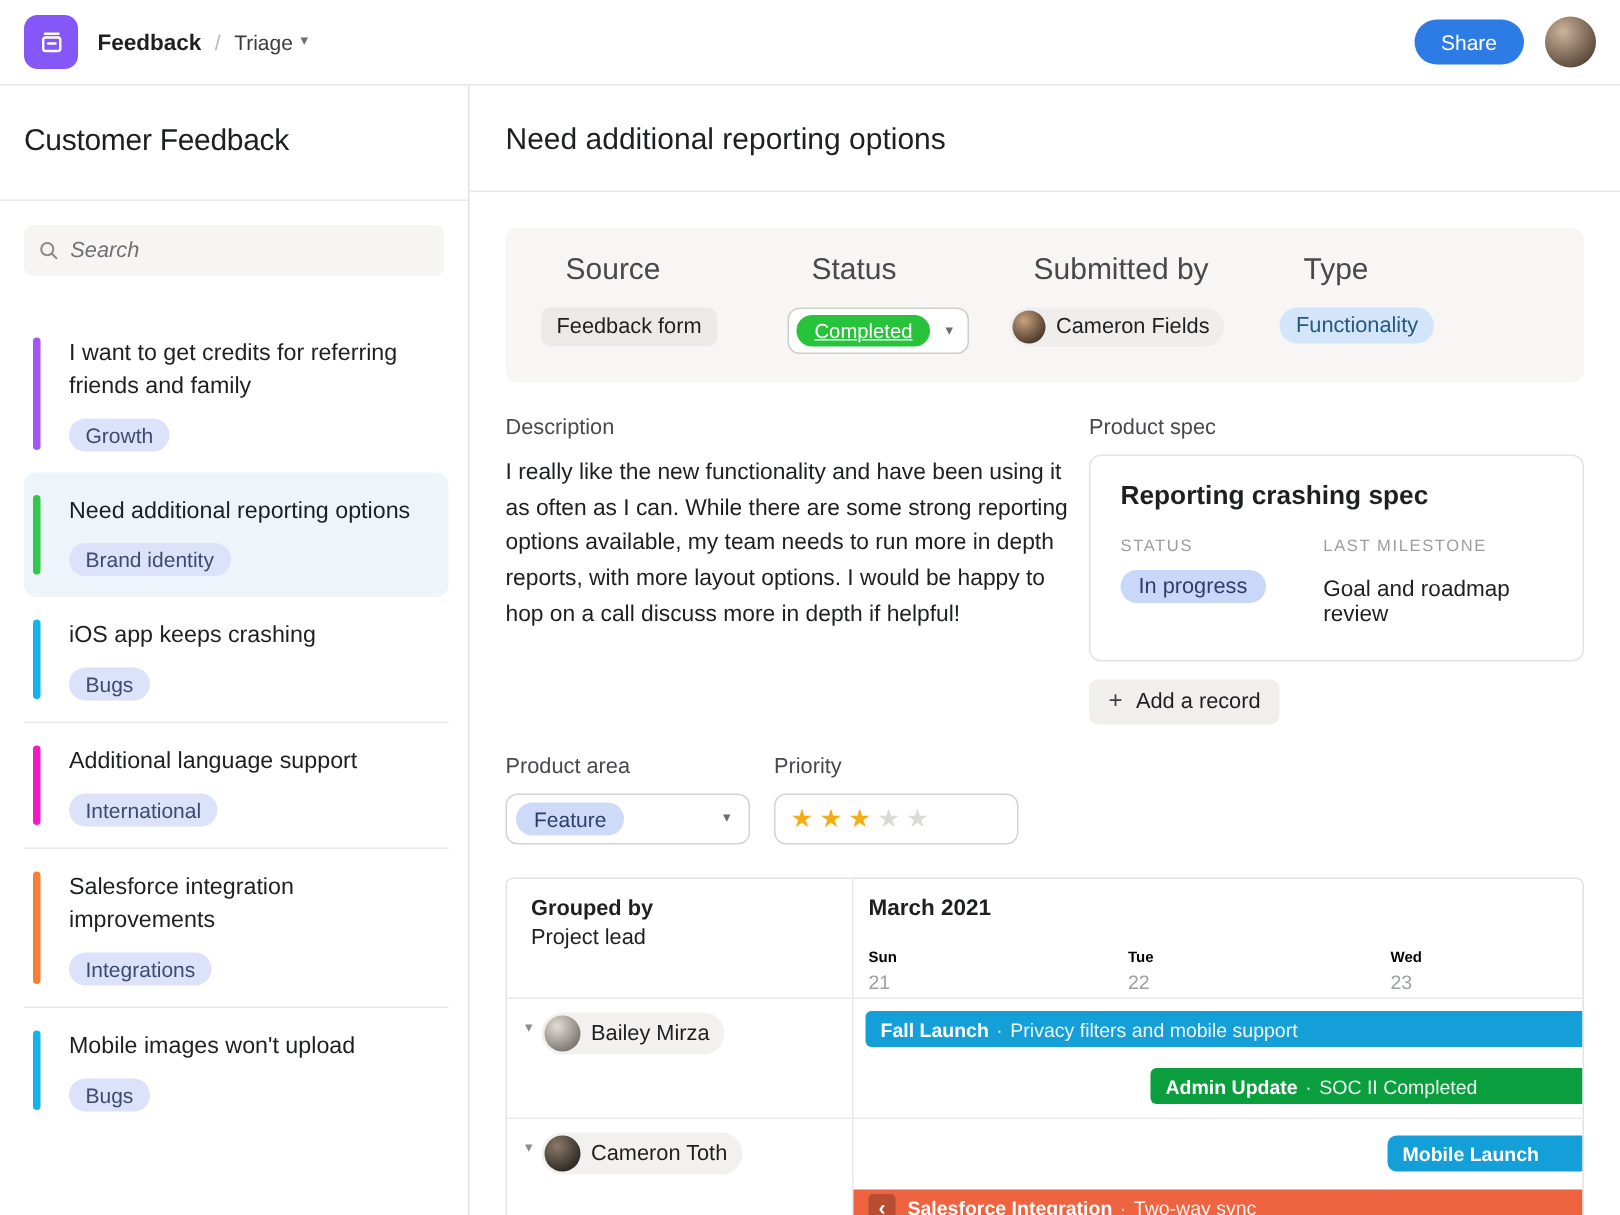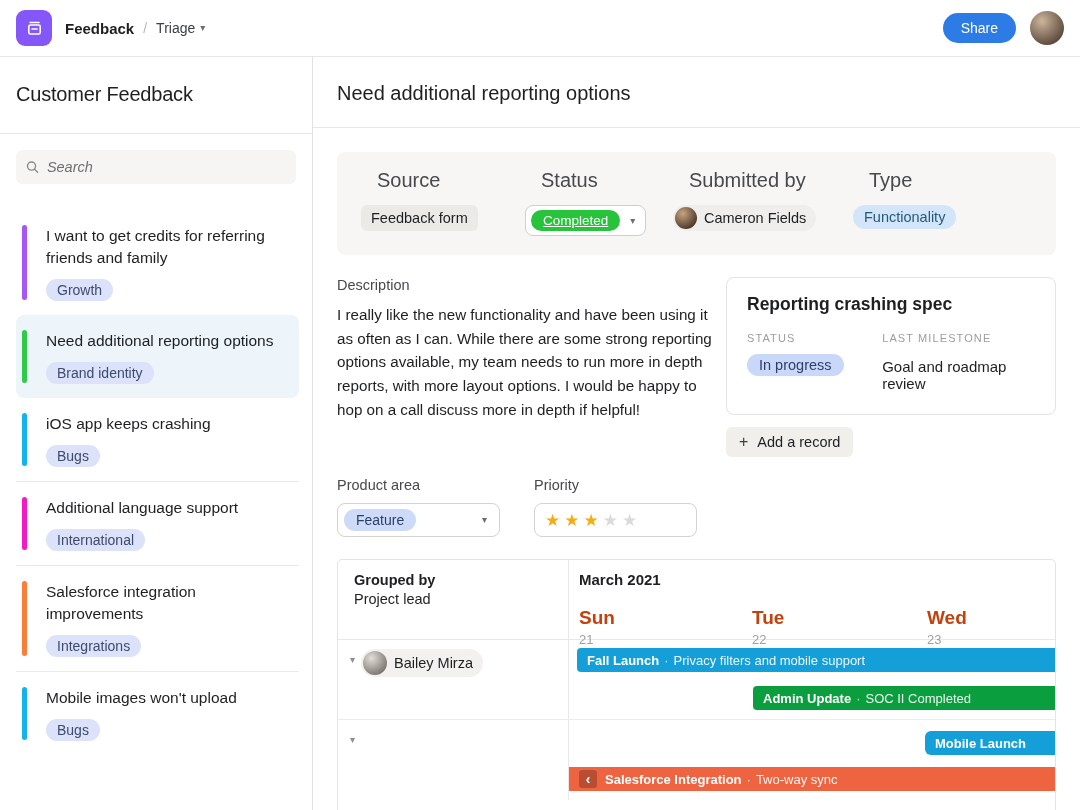--- a/index.html
+++ b/index.html
@@ -76,42 +76,42 @@
   .spec-status { width:152px; }
   .mini-label { font-size:11px; letter-spacing:1.1px; color:#9b9d9f; margin-bottom:10px; font-weight:500; }
   .pill-periwinkle { align-self:flex-start; display:inline-block; background:#c9d7f8; color:#2e3e68;
     font-size:14.5px; padding:3px 12px; border-radius:13px; }
   .milestone-val { font-size:15px; padding-top:4px; }
   .add-record { margin-top:12px; display:inline-flex; align-items:center; gap:9px; background:#f0efec;
     border:none; border-radius:6px; padding:7px 13px; font-size:14.5px; font-family:inherit; cursor:pointer; color:#1e1f21; }
   .plus { font-size:16px; line-height:1; color:#3b3d40; }
 
   
-  .row3 { display:flex; gap:34px; margin-top:20px; }
+  .row3 { display:flex; gap:16px; margin-top:20px; }
   .pa-block { width:163px; display:flex; flex-direction:column; }
   .dd-box { height:34px; background:#fff; border:1px solid #d4d3d1; border-radius:8px; display:flex;
     align-items:center; justify-content:space-between; padding:0 12px 0 6px; cursor:pointer; }
   .pill-feature { background:#cddbf8; color:#2d3e68; font-size:14px; padding:3px 12px; border-radius:12px; }
   .stars-box { height:34px; background:#fff; border:1px solid #d4d3d1; border-radius:8px; display:flex;
     align-items:center; padding:0 10px; gap:4px; }
   .star { font-size:17px; color:#dbdad8; cursor:pointer; }
   .star.filled { color:#f3ad15; }
 
   
   .timeline { margin-top:22px; border:1px solid #e5e4e2; border-radius:5px; height:320px; overflow:hidden;
     display:flex; flex-direction:column; background:#fff; }
   .tl-header { height:80px; flex:0 0 80px; display:flex; border-bottom:1px solid #e9e8e6; }
   .tl-left { width:231px; flex:0 0 231px; border-right:1px solid #e9e8e6; }
   .tl-header .tl-left { padding:12px 16px; }
   .tl-grouped-label { font-size:14.5px; font-weight:700; }
   .tl-grouped-val { font-size:14.5px; margin-top:3px; }
   .tl-right { flex:1; position:relative; }
   .tl-month { font-size:15px; font-weight:700; position:absolute; left:10px; top:11px; }
   .tl-day { position:absolute; top:47px; }
-  .tl-day-name { font-size:19px; font-weight:700; color:#c2410c; }
+  .tl-day-name { font-size:10px; font-weight:700; color:#000000; }
   .tl-day-num { font-size:13px; color:#9ea0a2; margin-top:3px; }
   .tl-row { height:80px; flex:0 0 80px; display:flex; border-bottom:1px solid #ececea; }
   .tl-row:last-child { border-bottom:none; }
   .tl-row .tl-left { padding:9px 0 0 12px; display:flex; align-items:flex-start; gap:6px; }
   .row-caret { font-size:10px; color:#8b8d8f; padding-top:5px; cursor:pointer; }
   .name-pill { display:flex; align-items:center; gap:7px; background:#f2f1ef; border-radius:14px; padding:2px 10px 2px 2px; }
   .avatar-row { width:24px; height:24px; }
   .av-bailey { background:radial-gradient(circle at 35% 30%, #e3ded8, #7e7871 75%); }
   .av-toth   { background:radial-gradient(circle at 35% 30%, #8d7a6b, #2f2a25 75%); }
   .av-fields { background:radial-gradient(circle at 35% 30%, #c8a37e, #4d3a2c 75%); }
@@ -236,20 +236,21 @@
             <span class="pill-blue">Functionality</span>
           </div>
         </div>
 
         <div class="row2">
           <div class="desc-col">
             <div class="sec-label">Description</div>
             <div class="desc-text">I really like the new functionality and have been using it as often as I can. While there are some strong reporting options available, my team needs to run more in depth reports, with more layout options. I would be happy to hop on a call discuss more in depth if helpful!</div>
           </div>
           <div class="spec-col">
+            <div class="sec-label">Product spec</div>
             <div class="spec-card">
               <div class="spec-title">Reporting crashing spec</div>
               <div class="spec-cols">
                 <div class="spec-status">
                   <div class="mini-label">STATUS</div>
                   <span class="pill-periwinkle">In progress</span>
                 </div>
                 <div class="spec-milestone">
                   <div class="mini-label">LAST MILESTONE</div>
                   <div class="milestone-val">Goal and roadmap review</div>
@@ -313,31 +314,35 @@
                 <span class="avatar avatar-row av-bailey"></span>
                 <span class="person-name">Bailey Mirza</span>
               </span>
             </div>
             <div class="tl-right">
               <div class="gantt-bar rl" style="background: rgb(20, 159, 216); left: 8px; top: 8px;">
                 <span class="bar-title">Fall Launch</span>
                 <span class="bar-sep">·</span>
                 <span class="bar-sub">Privacy filters and mobile support</span>
               </div>
-              <div class="gantt-bar rl" style="background: rgb(11, 158, 62); left: 184px; top: 46px;">
+              <div class="gantt-bar rl" style="background: rgb(11, 158, 62); left: 198px; top: 46px;">
                 <span class="bar-title">Admin Update</span>
                 <span class="bar-sep">·</span>
                 <span class="bar-sub">SOC II Completed</span>
               </div>
             </div>
           </div>
 
           <div class="tl-row">
             <div class="tl-left">
               <span class="row-caret">▾</span>
+              <span class="name-pill">
+                <span class="avatar avatar-row av-toth"></span>
+                <span class="person-name">Cameron Toth</span>
+              </span>
             </div>
             <div class="tl-right">
               <div class="gantt-bar rl6" style="background: rgb(20, 159, 216); left: 356px; top: 11px;">
                 <span class="bar-title">Mobile Launch</span>
               </div>
               <div class="gantt-bar" style="background: rgb(238, 99, 64); left: 0px; top: 47px;">
                 <span class="bar-chevron">‹</span>
                 <span class="bar-title">Salesforce Integration</span>
                 <span class="bar-sep">·</span>
                 <span class="bar-sub">Two-way sync</span>

